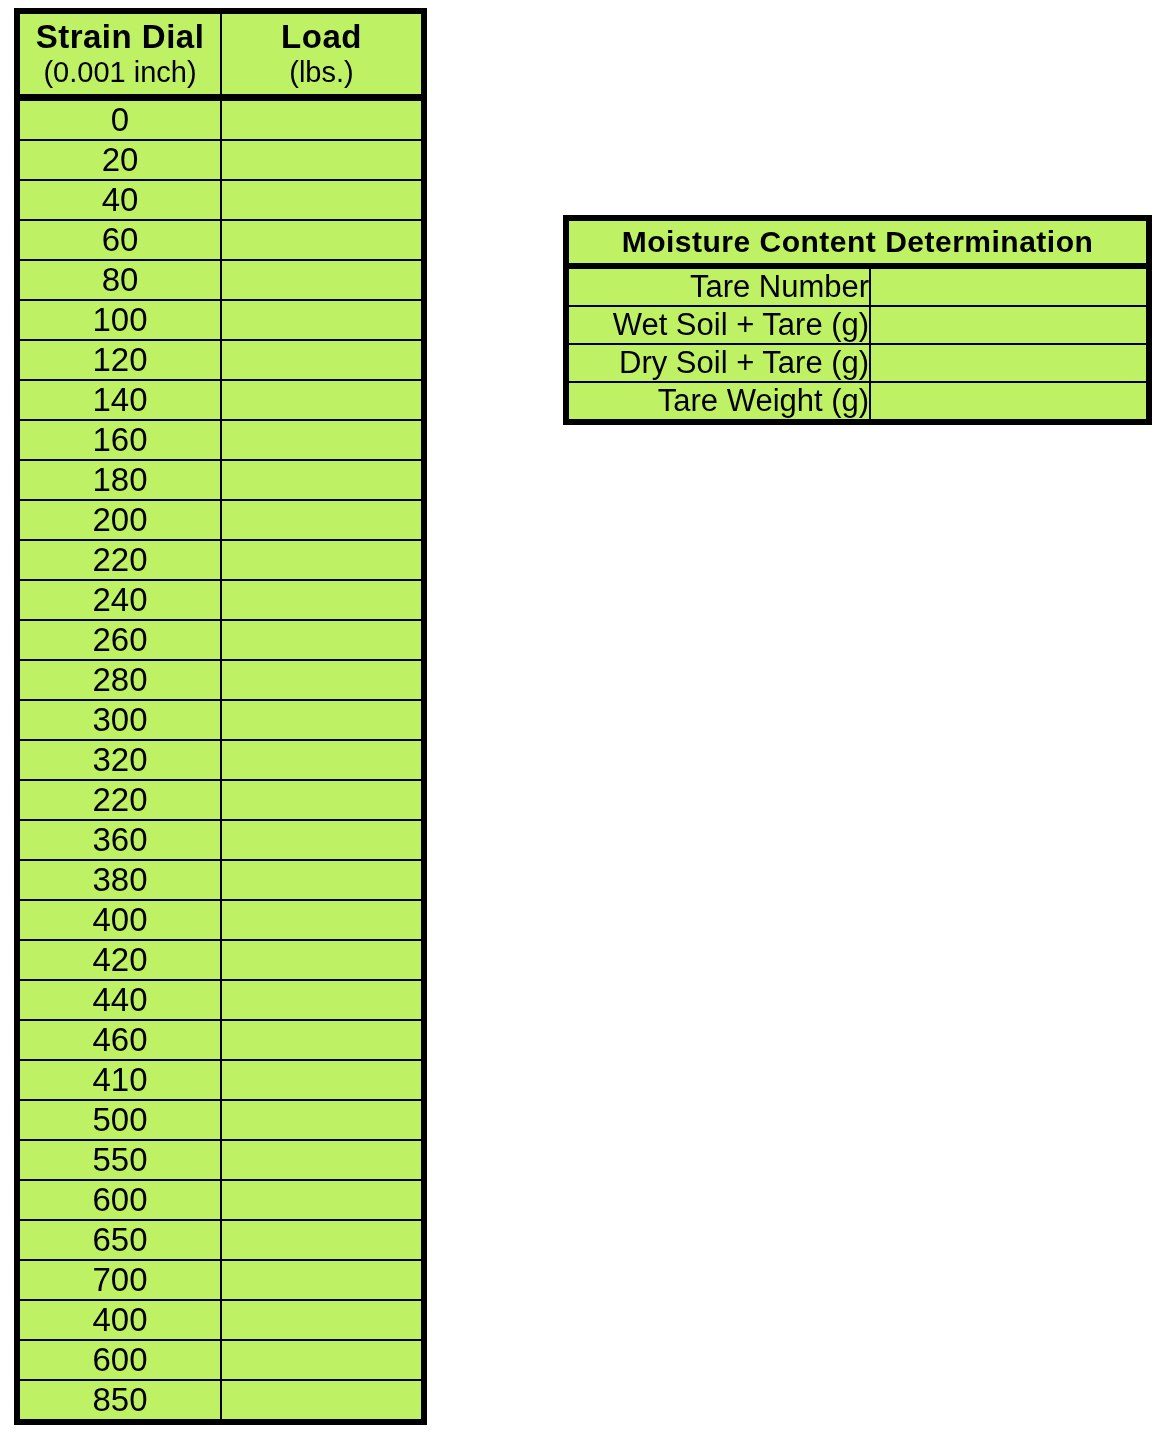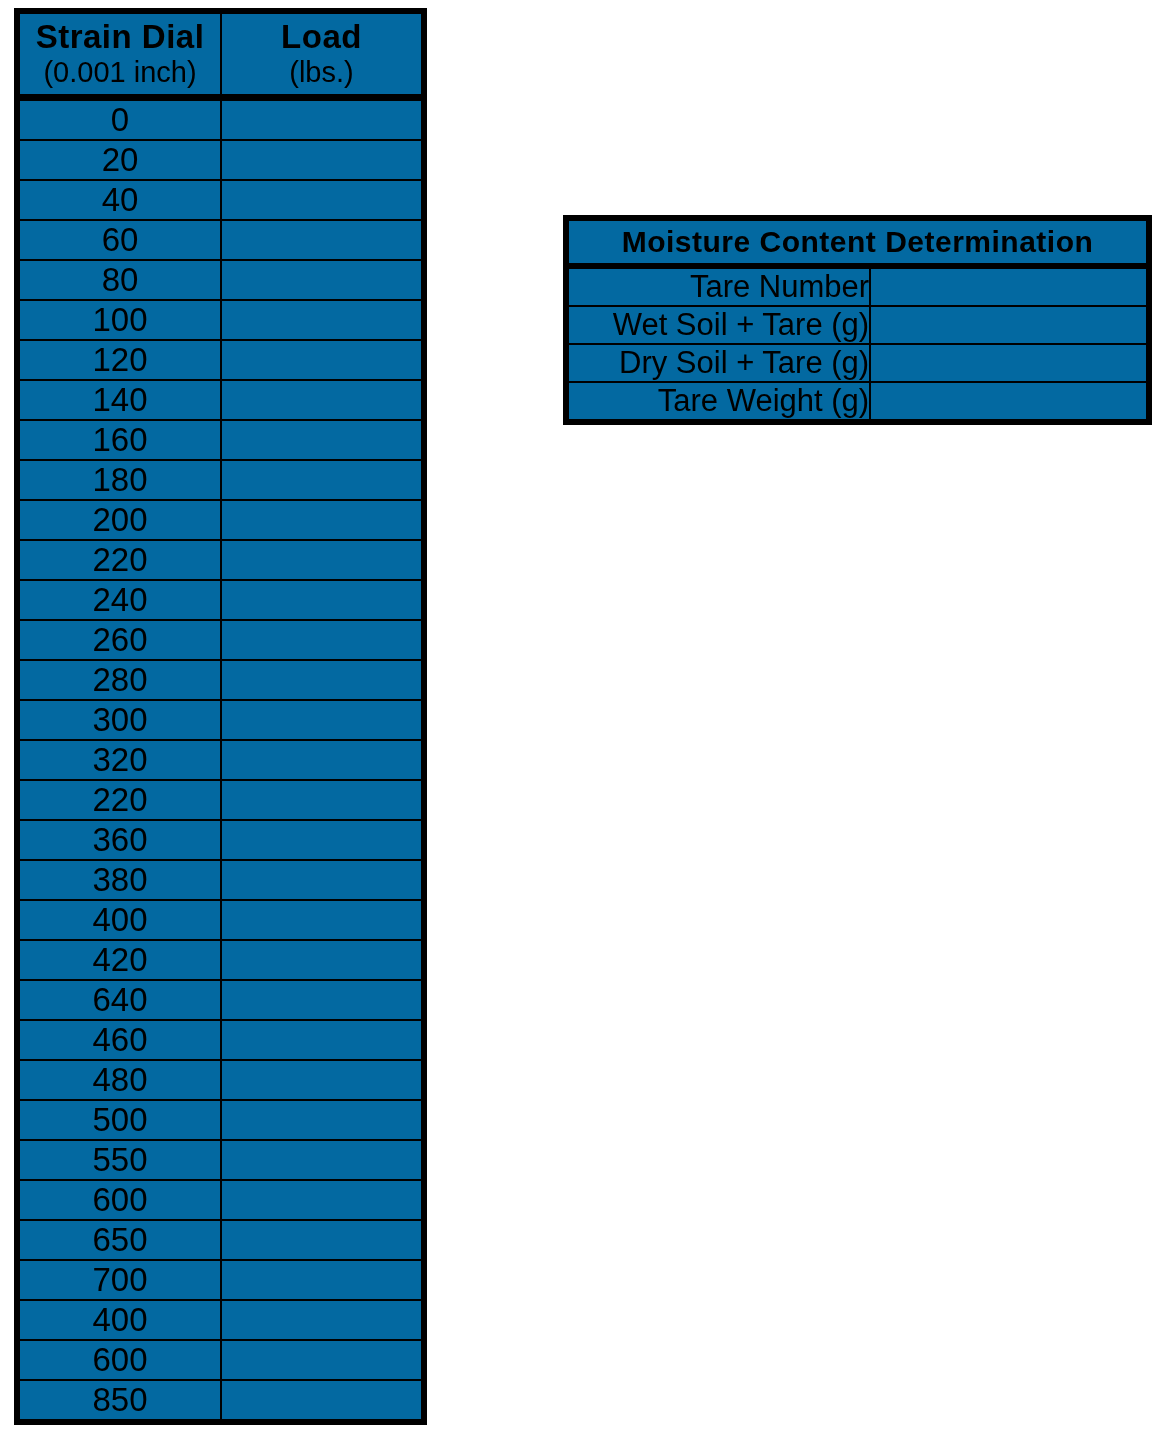--- a/index.html
+++ b/index.html
@@ -11,21 +11,21 @@
     font-family: "Liberation Sans", sans-serif;
     color: #000000;
     overflow: hidden;
   }
   .page { position: absolute; inset: 0; background: #ffffff; }
 
   table {
     border-collapse: collapse;
     position: absolute;
     table-layout: fixed;
-    background: #0369a1;
+    background: #bef264;
   }
 
   
   .strain-table {
     left: 14px;
     top: 8px;
     width: 413px;
     border: 6px solid #000;
   }
   .strain-table th {
@@ -213,31 +213,31 @@
           <td>400</td>
           <td class="col-load"></td>
         </tr>
 
         <tr>
           <td>420</td>
           <td class="col-load"></td>
         </tr>
 
         <tr>
-          <td>640</td>
+          <td>440</td>
           <td class="col-load"></td>
         </tr>
 
         <tr>
           <td>460</td>
           <td class="col-load"></td>
         </tr>
 
         <tr>
-          <td>480</td>
+          <td>410</td>
           <td class="col-load"></td>
         </tr>
 
         <tr>
           <td>500</td>
           <td class="col-load"></td>
         </tr>
 
         <tr>
           <td>550</td>

